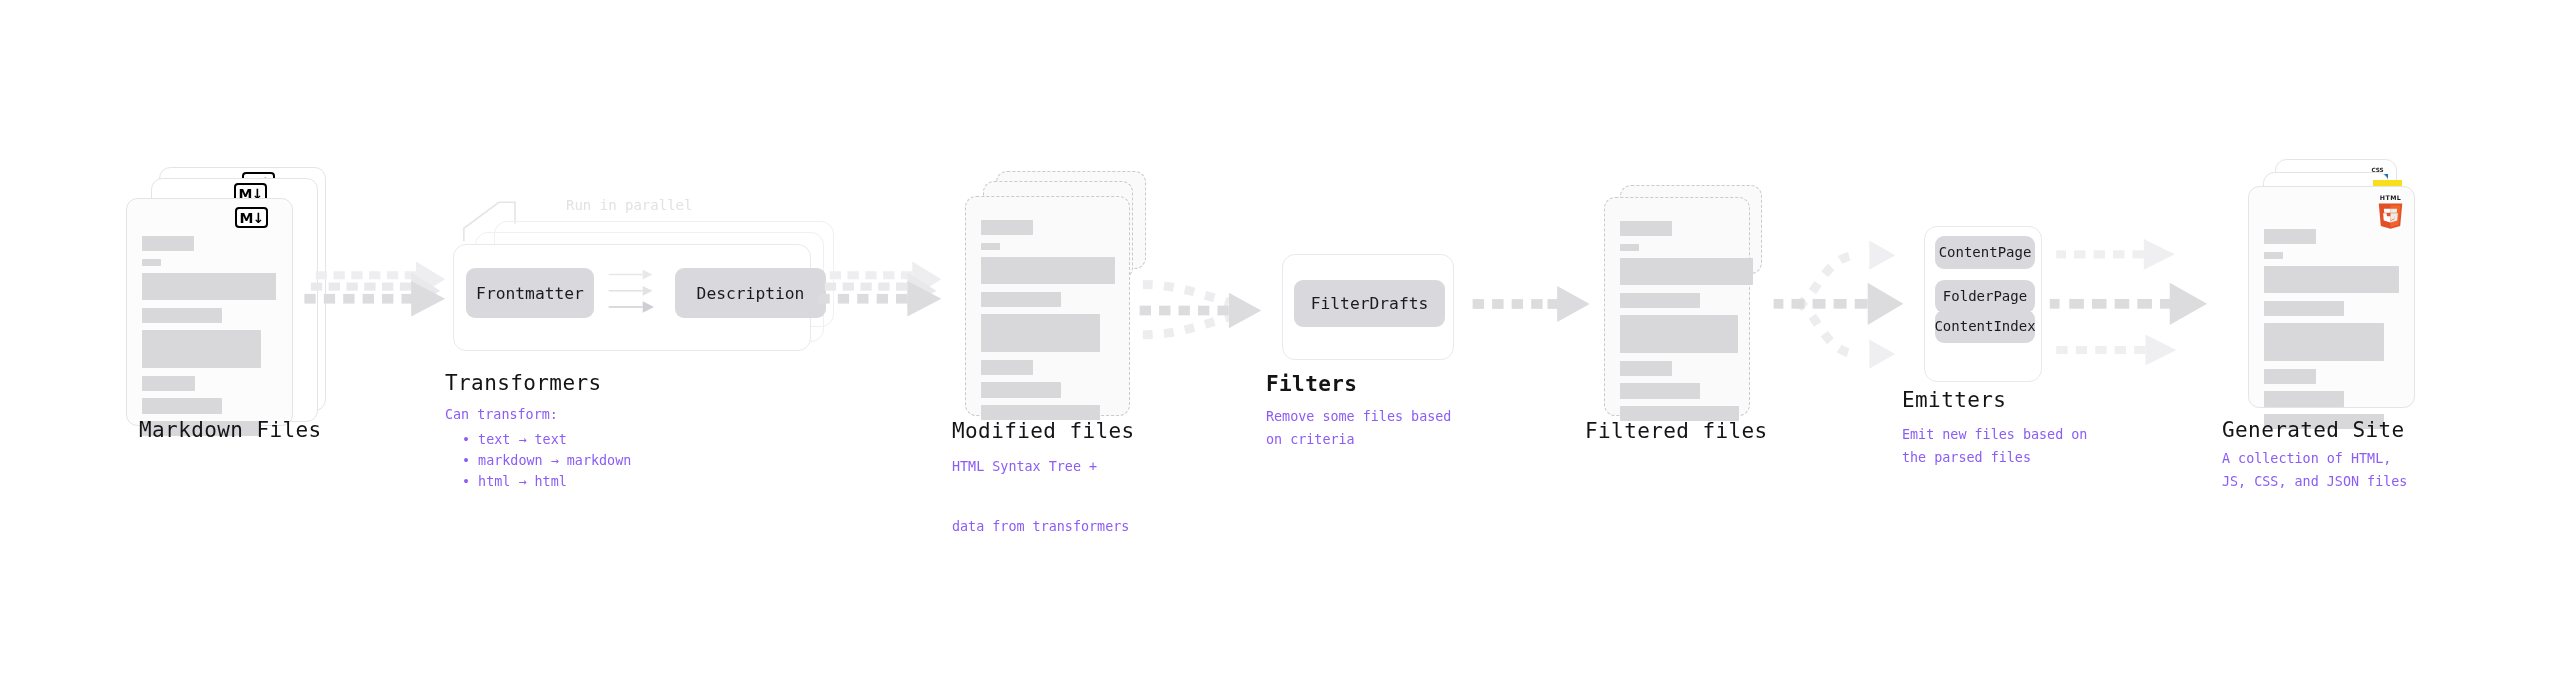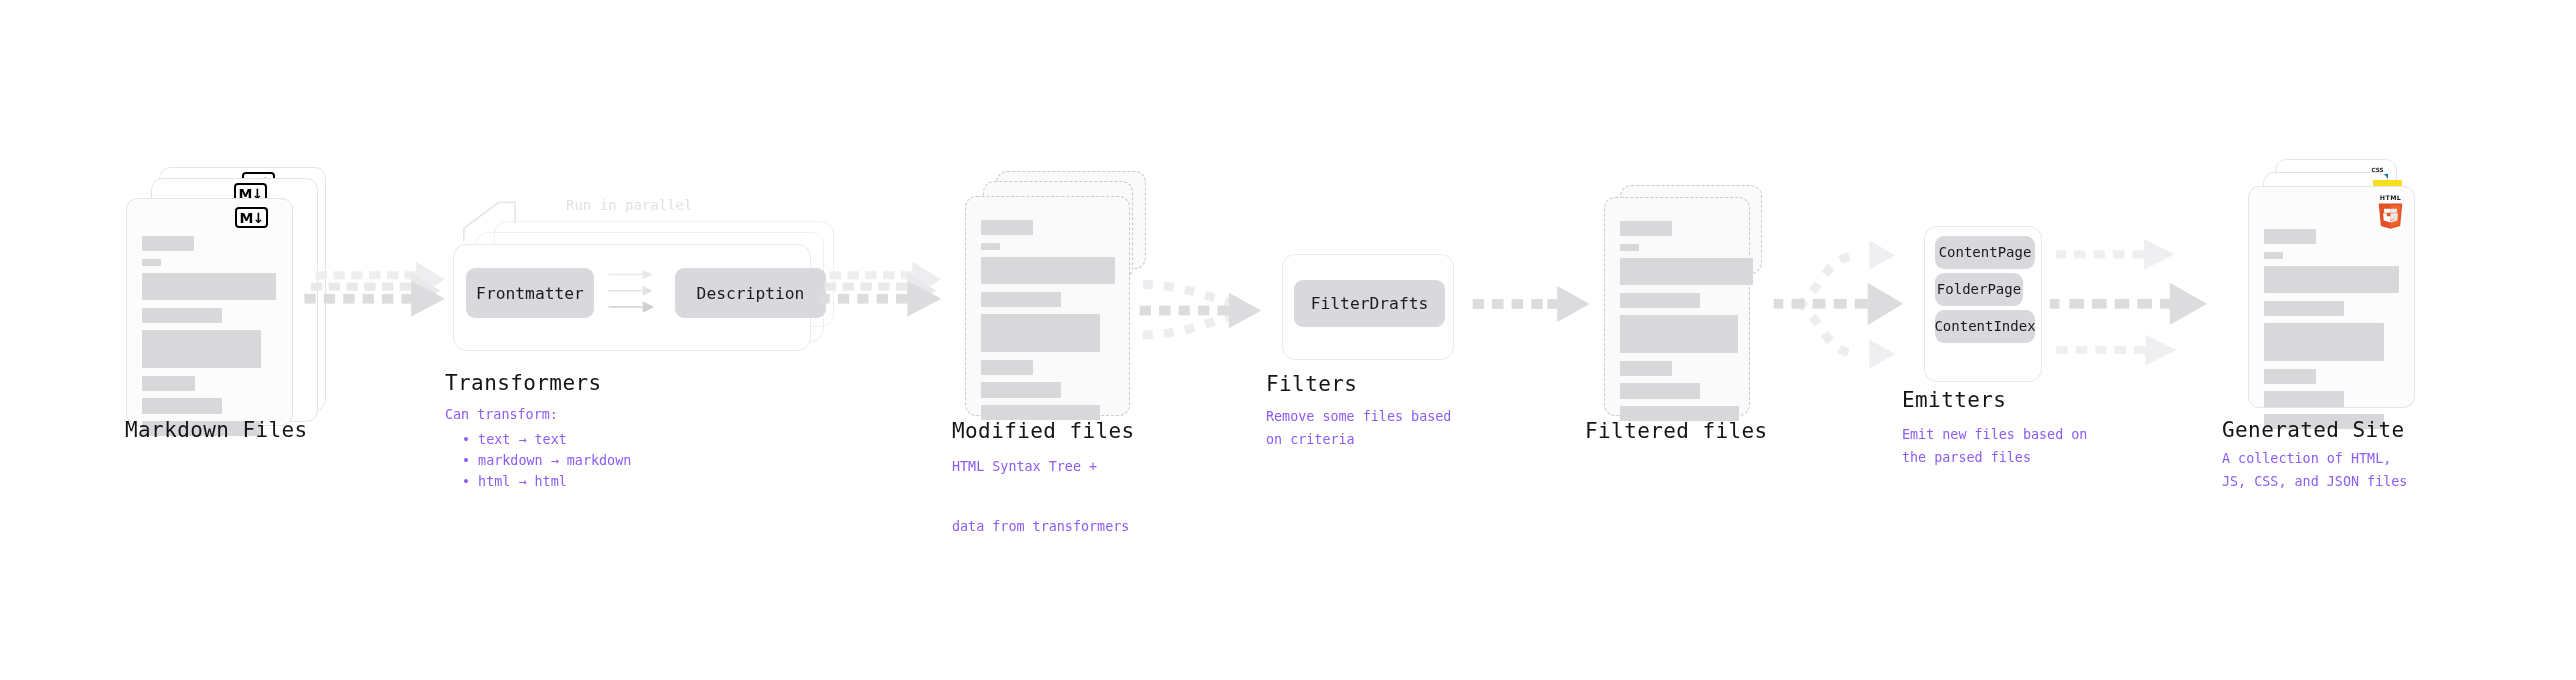--- a/index.html
+++ b/index.html
@@ -94,21 +94,21 @@
         <div class="bar h-lg" style="width:134px;"></div>
         <div class="bar h-md" style="width:80px;"></div>
         <div class="bar h-xl" style="width:119px;"></div>
         <div class="bar h-md" style="width:53px;"></div>
         <div class="bar h-md" style="width:80px;"></div>
         <div class="bar h-md" style="width:119px;"></div>
       </div>
     </div>
   </div>
 
-  <div class="title" style="left: 125px; top: 418px; text-align: center;">Markdown Files</div>
+  <div class="title" style="left: 139px; top: 418px; text-align: center;">Markdown Files</div>
 </div>
 
 <svg class="arrowsvg" style="left:301px;top:268px;width:154px;height:89px;" viewBox="0 0 190 110">
   <g fill="#eeeef0">
     <rect x="18" y="4" width="14" height="10"></rect>
       <rect x="40" y="4" width="14" height="10"></rect>
     <rect x="62" y="4" width="14" height="10"></rect>
       <rect x="84" y="4" width="14" height="10"></rect>
     <rect x="106" y="4" width="14" height="10"></rect>
       <rect x="128" y="4" width="14" height="10"></rect>
@@ -236,21 +236,21 @@
       <rect x="74" y="56" width="14" height="12"></rect>
     <rect x="98" y="56" width="14" height="12"></rect>
     <polygon points="112,40 152,62 112,84"></polygon>
   </g>
 </svg>
 
 <div class="stage">
   <div class="group" style="left:1282px;top:254px;width:172px;height:106px;"></div>
   <div class="pill" style="left:1294px;top:280px;width:151px;height:47px;">FilterDrafts</div>
 
-  <div class="title" style="left: 1266px; top: 372px;">Filters</div>
+  <div class="title" style="left: 1266px; top: 372px; font-weight: bold;">Filters</div>
   <div class="sub" style="left: 1266px; top: 408px;">Remove some files based</div>
   <div class="sub" style="left: 1266px; top: 431px;">on criteria</div>
 </div>
 
 <svg class="arrowsvg" style="left:1471px;top:286px;width:122px;height:49px;" viewBox="0 0 150 60">
   <g fill="#dcdcde">
     <rect x="2" y="16" width="14" height="12"></rect>
       <rect x="26" y="16" width="14" height="12"></rect>
     <rect x="50" y="16" width="14" height="12"></rect>
       <rect x="74" y="16" width="14" height="12"></rect>
@@ -290,21 +290,21 @@
     <rect x="50" y="90" width="16" height="12"></rect>
       <rect x="76" y="90" width="16" height="12"></rect>
     <rect x="102" y="90" width="16" height="12"></rect>
     <polygon points="118,70 162,96 118,122"></polygon>
   </g>
 </svg>
 
 <div class="stage">
   <div class="group" style="left:1924px;top:226px;width:118px;height:156px;"></div>
   <div class="pill" style="left:1935px;top:236px;width:100px;height:32.5px;font-size:14px;">ContentPage</div>
-  <div class="pill" style="left:1935px;top:273px;width:88px;height:32.5px;font-size:14px;">FolderPage</div>
+  <div class="pill" style="left:1935px;top:280px;width:100px;height:32.5px;font-size:14px;">FolderPage</div>
   <div class="pill" style="left:1935px;top:310px;width:100px;height:32.5px;font-size:14px;">ContentIndex</div>
 
   <div class="title" style="left: 1902px; top: 388px;">Emitters</div>
   <div class="sub" style="left: 1902px; top: 426px; text-align: right;">Emit new files based on</div>
   <div class="sub" style="left: 1902px; top: 449px;">the parsed files</div>
 </div>
 
 <svg class="arrowsvg" style="left:2048px;top:226px;width:203px;height:154px;" viewBox="0 0 250 190">
   <g fill="#efeff1">
     <rect x="10" y="30" width="12" height="10"></rect>

